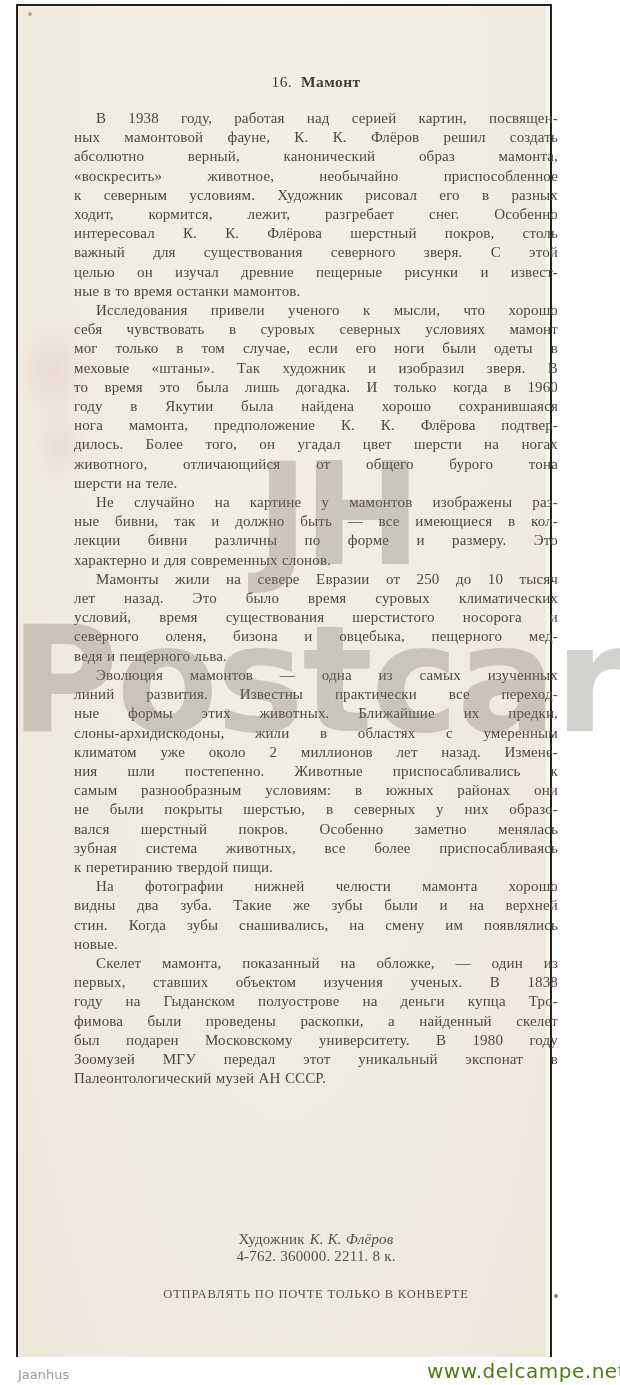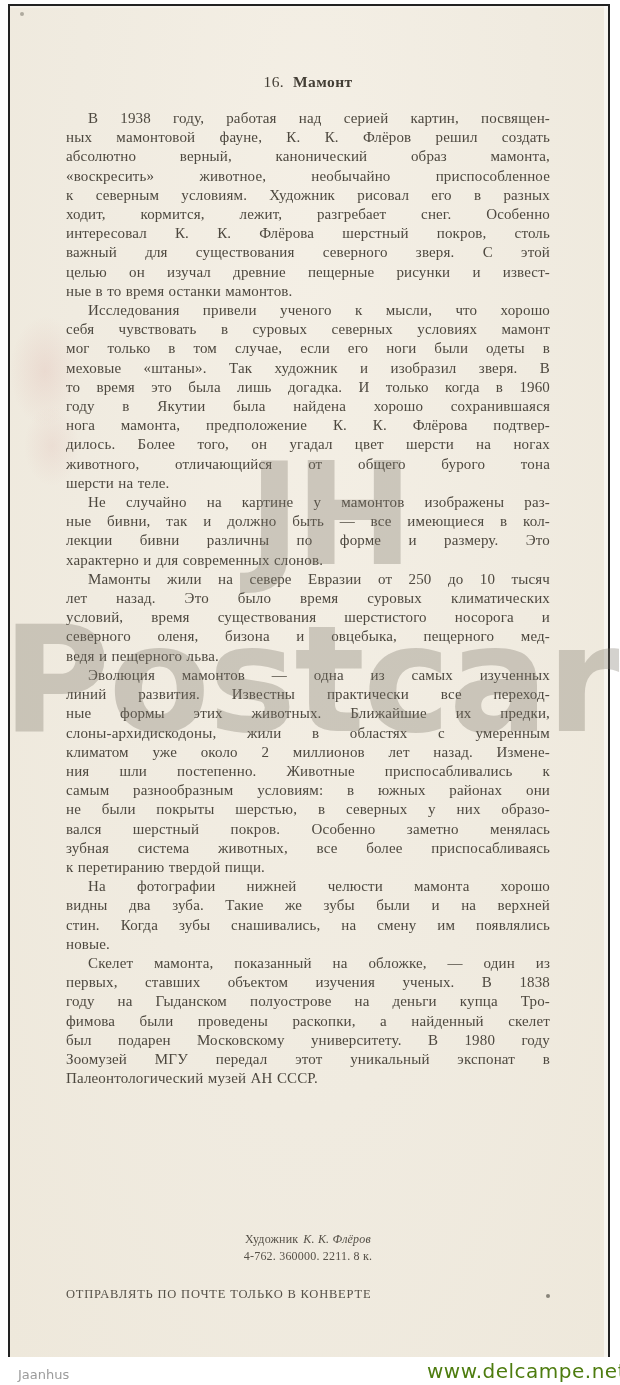--- a/index.html
+++ b/index.html
@@ -6,22 +6,22 @@
     margin: 0; padding: 0;
     width: 620px; height: 1385px;
     background: #ffffff;
     overflow: hidden;
     font-family: "Liberation Serif", "DejaVu Serif", serif;
   }
   .page { position: relative; width: 620px; height: 1385px; background:#fff; }
 
   
   .card {
-    position: absolute; left: 8px; top: 4px;
-    width: 602px; height: 1358px;
+    position: absolute; left: 16px; top: 4px;
+    width: 536px; height: 1358px;
     box-sizing: border-box;
     border: 2px solid var(--border-color, #222);
     border-bottom-color: #6f6a60;
     background:
       radial-gradient(ellipse at 50% 18%, #f4efe5 0%, var(--card-bg, #f0ebe0) 55%, #eee8db 100%);
     box-shadow: inset -4px 0 0 rgba(255,255,255,.55), inset 0 2px 0 rgba(255,255,255,.3);
     color: var(--text-color, #4d483f);
     padding-left: 20px;
   }
 
@@ -37,25 +37,25 @@
   .t-num { font-weight:400; margin-right:9px; }
   .t-name { font-weight:700; }
 
   .article { position:absolute; top:103px; left:56px; width:484px;
     font-size:15px; line-height:19.2px; letter-spacing:.15px; word-spacing:.5px; }
   .line { text-align: justify; text-align-last: justify; text-justify: inter-word; white-space: normal; }
   .line.para-first { text-indent: 22px; }
   .line.para-last { text-align-last: left; }
 
   .credits { position:absolute; top:1225px; left:56px; width:484px;
-    text-align:center; font-size:12px; line-height:16.5px; color:#555047; letter-spacing:.2px; }
+    text-align:center; font-size:15px; line-height:16.5px; color:#555047; letter-spacing:.2px; }
   .credits .italic { font-style: italic; margin-left:5px; }
 
   .mail-notice { position:absolute; top:1281px; left:56px; width:484px;
-    font-size:12.5px; letter-spacing:.8px; color:#555047; }
+    text-align:center; font-size:12.5px; letter-spacing:.8px; color:#555047; }
 
   .dot { position:absolute; left:536px; top:1288px; width:4px; height:4px;
     background:#6e6a60; border-radius:50%; opacity:.8; }
 
   
   .wm { position:absolute; font-family:"DejaVu Sans","Liberation Sans",sans-serif;
     font-weight:700; color: var(--watermark-color, rgba(122,115,102,.32));
     pointer-events:none; white-space:nowrap; line-height:1; }
   .wm-jh  { left:206px; top:438px; font-size:142px; letter-spacing:-6px;margin-left:32px; }
   .wm-post { left:-8px; top:600px; font-size:148px; letter-spacing:-2px; }

